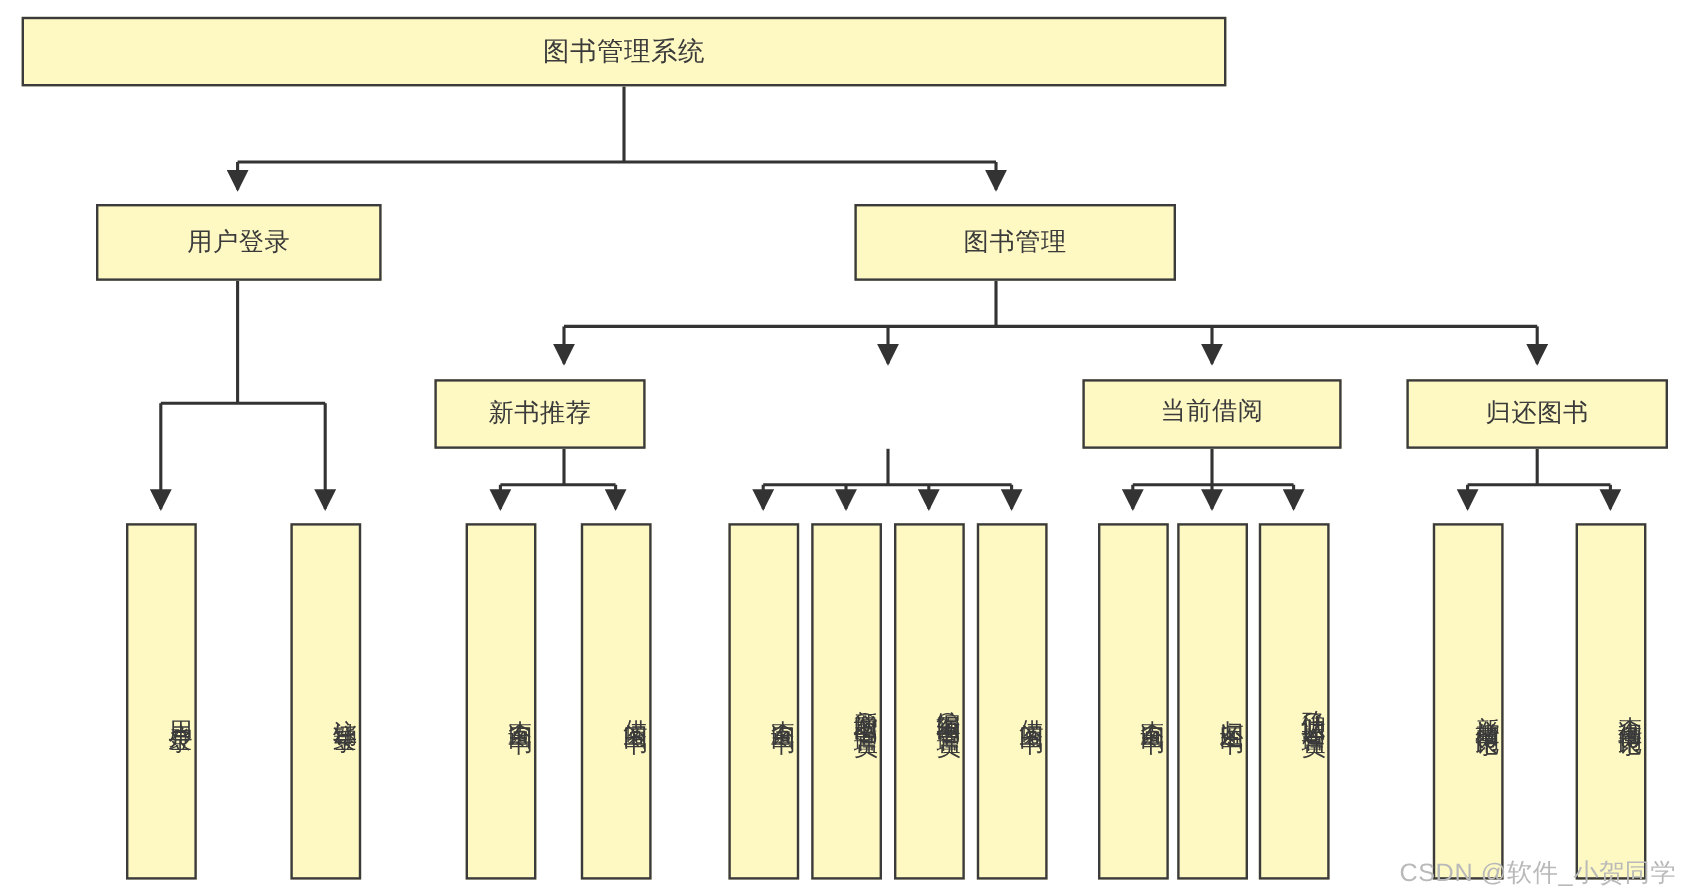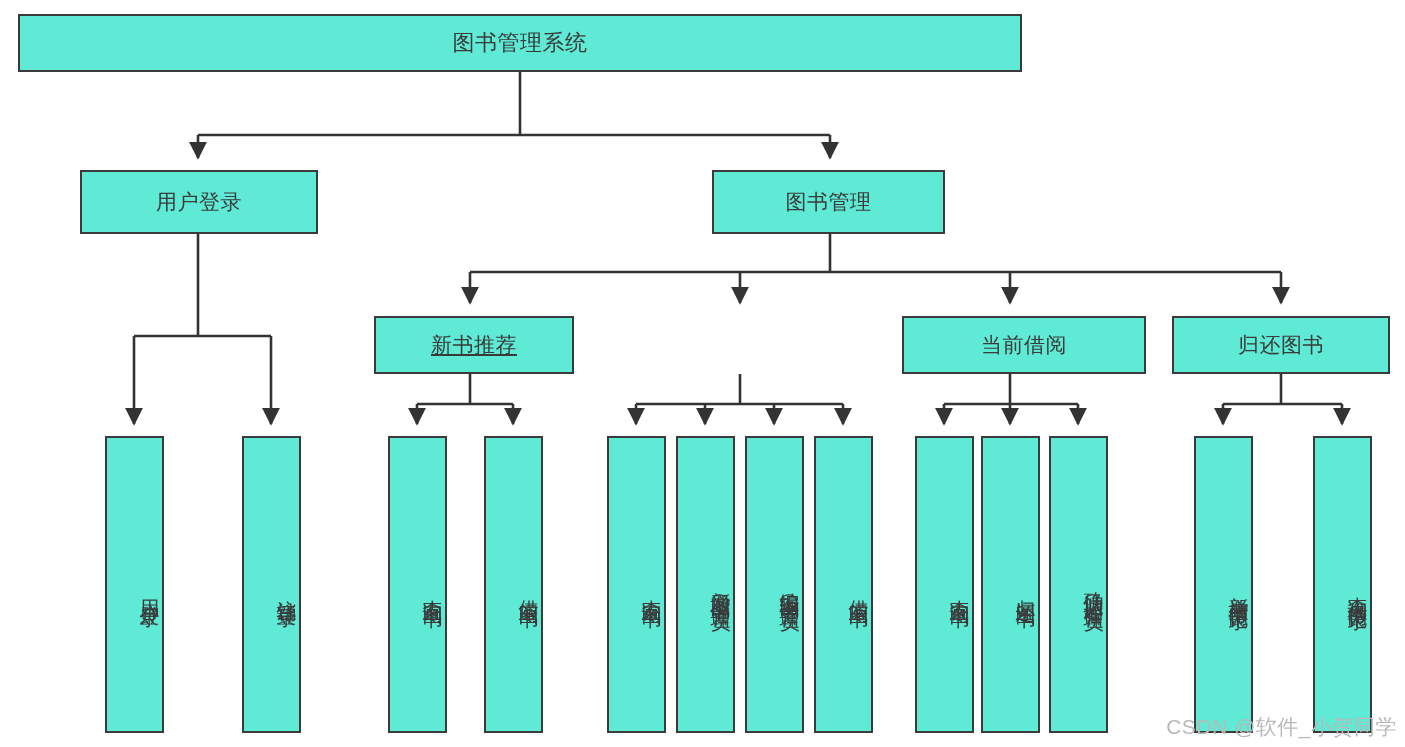--- a/index.html
+++ b/index.html
@@ -21,21 +21,21 @@
     position: absolute;
     left: 0;
     top: 0;
     width: 1405px;
     height: 747px;
     pointer-events: none;
   }
   .node {
     position: absolute;
     box-sizing: border-box;
-    background: #5eead4;
+    background: #fef9c3;
     border: 2px solid #3b3b3b;
     display: flex;
     align-items: center;
     justify-content: center;
     color: #3a3a3a;
     line-height: 1.25;
   }
   .node-h {
     font-size: 21px;
     letter-spacing: 0.5px;
@@ -124,28 +124,28 @@
     </g>
   </svg>
 
   <div class="node node-h root" style="left:18px; top:14px; width:1004px; height:58px;">
     <span>图书管理系统</span>
   </div>
 
   <div class="node node-h" style="left:80px; top:170px; width:238px; height:64px;">
     <span>用户登录</span>
   </div>
-  <div class="node node-h" style="left:712px; top:170px; width:233px; height:64px;">
+  <div class="node node-h" style="left:712px; top:170px; width:268px; height:64px;">
     <span>图书管理</span>
   </div>
 
-  <div class="node node-h" style="left:374px; top:316px; width:200px; height:58px;text-decoration:underline;">
+  <div class="node node-h" style="left:362px; top:316px; width:176px; height:58px;">
     <span>新书推荐</span>
   </div>
-  <div class="node node-h" style="left:902px; top:316px; width:244px; height:58px;">
+  <div class="node node-h" style="left:902px; top:316px; width:216px; height:58px;font-family:Liberation Mono, monospace;">
     <span>当前借阅</span>
   </div>
   <div class="node node-h" style="left:1172px; top:316px; width:218px; height:58px;">
     <span>归还图书</span>
   </div>
 
   <div class="node node-v" style="left:105px; top:436px; width:59px; height:297px;">
     <span class="vtext">用户登录</span>
   </div>
   <div class="node node-v" style="left:242px; top:436px; width:59px; height:297px;">

